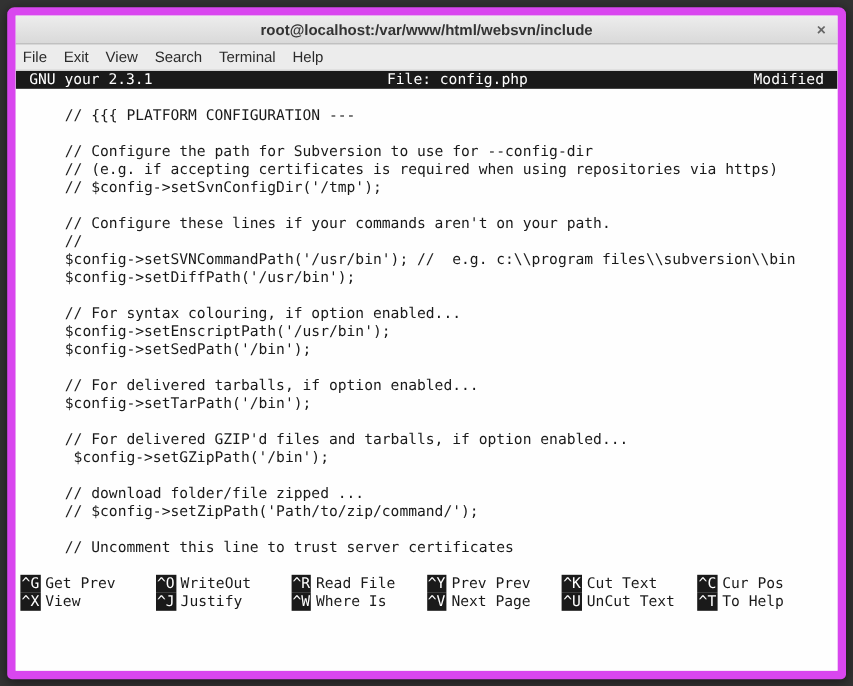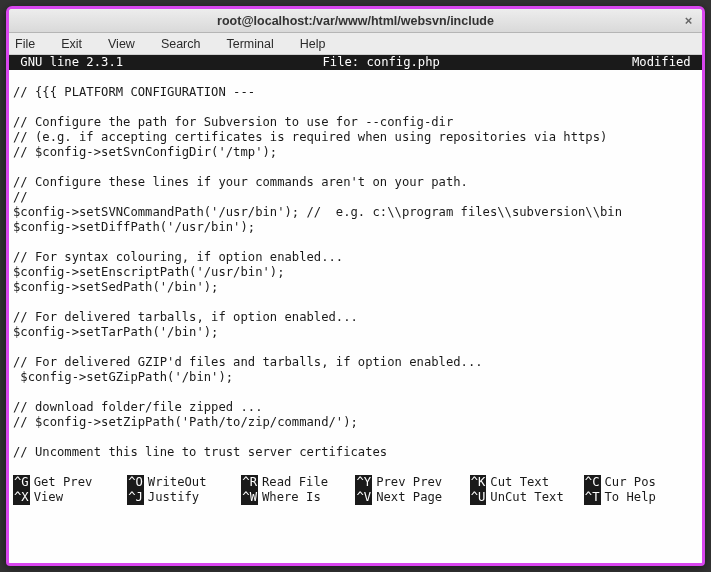--- a/index.html
+++ b/index.html
@@ -9,21 +9,21 @@
     display: flex;
     align-items: center;
     justify-content: center;
     height: 572px;
     width: 711px;
   }
   .window {
     width: 699px;
     height: 560px;
     background: #f2f2f2;
-    border: 3px solid #d946ef;
+    border: 7px solid #d946ef;
     border-radius: 6px 6px 4px 4px;
     box-shadow: 0 2px 10px rgba(0,0,0,0.5);
     display: flex;
     flex-direction: column;
     overflow: hidden;
   }
   .titlebar {
     height: 24px;
     background: linear-gradient(#ededed, #d9d9d9);
     border-bottom: 1px solid #b5b5b5;
@@ -47,21 +47,21 @@
     font-size: 13px;
     color: #666;
     cursor: pointer;
   }
   .menubar {
     height: 22px;
     background: #ececec;
     display: flex;
     align-items: center;
     padding: 0 6px;
-    gap: 26px;
+    gap: 14px;
     font-size: 12.5px;
     color: #2b2b2b;
     border-bottom: 1px solid #cfcfcf;
   }
   .menubar span { cursor: pointer; }
   .terminal {
     flex: 1;
     background: #fefefe;
     font-family: "DejaVu Sans Mono", "Liberation Mono", monospace;
     font-size: 12.2px;
@@ -78,21 +78,21 @@
     white-space: pre;
   }
   .statusbar .left { flex: 0 0 auto; }
   .statusbar .center { flex: 1; text-align: center; }
   .statusbar .right { flex: 0 0 auto; }
   .content {
     padding: 0 4px;
     white-space: pre;
     overflow: hidden;
   }
-  .content-line { height: 15px; }
+  .content-line { height: 15px; margin-left: 37px; }
   .shortcuts {
     display: grid;
     grid-template-columns: repeat(6, 1fr);
     padding: 0 4px;
   }
   .shortcut {
     display: flex;
     align-items: baseline;
     white-space: pre;
   }
@@ -119,21 +119,21 @@
     <span>File</span>
     <span>Exit</span>
     <span>View</span>
     <span>Search</span>
     <span>Terminal</span>
     <span>Help</span>
   </div>
 
   <div class="terminal">
     <div class="statusbar">
-      <span class="left"> GNU line 2.3.1 </span>
+      <span class="left"> GNU your 2.3.1 </span>
       <span class="center">File: config.php</span>
       <span class="right">Modified </span>
     </div>
 
     <div class="content" id="content-area"><div class="content-line"></div><div class="content-line">// {{{ PLATFORM CONFIGURATION ---</div><div class="content-line"></div><div class="content-line">// Configure the path for Subversion to use for --config-dir</div><div class="content-line">// (e.g. if accepting certificates is required when using repositories via https)</div><div class="content-line">// $config-&gt;setSvnConfigDir('/tmp');</div><div class="content-line"></div><div class="content-line">// Configure these lines if your commands aren't on your path.</div><div class="content-line">//</div><div class="content-line">$config-&gt;setSVNCommandPath('/usr/bin'); //  e.g. c:\\program files\\subversion\\bin</div><div class="content-line">$config-&gt;setDiffPath('/usr/bin');</div><div class="content-line"></div><div class="content-line">// For syntax colouring, if option enabled...</div><div class="content-line">$config-&gt;setEnscriptPath('/usr/bin');</div><div class="content-line">$config-&gt;setSedPath('/bin');</div><div class="content-line"></div><div class="content-line">// For delivered tarballs, if option enabled...</div><div class="content-line">$config-&gt;setTarPath('/bin');</div><div class="content-line"></div><div class="content-line">// For delivered GZIP'd files and tarballs, if option enabled...</div><div class="content-line"> $config-&gt;setGZipPath('/bin');</div><div class="content-line"></div><div class="content-line">// download folder/file zipped ...</div><div class="content-line">// $config-&gt;setZipPath('Path/to/zip/command/');</div><div class="content-line"></div><div class="content-line">// Uncomment this line to trust server certificates</div><div class="content-line"></div></div>
 
     <div class="shortcuts" id="sc-row1">
         <div class="shortcut"><span class="key">^G</span><span class="lbl">Get Prev</span></div>
         <div class="shortcut"><span class="key">^O</span><span class="lbl">WriteOut</span></div>
         <div class="shortcut"><span class="key">^R</span><span class="lbl">Read File</span></div>

